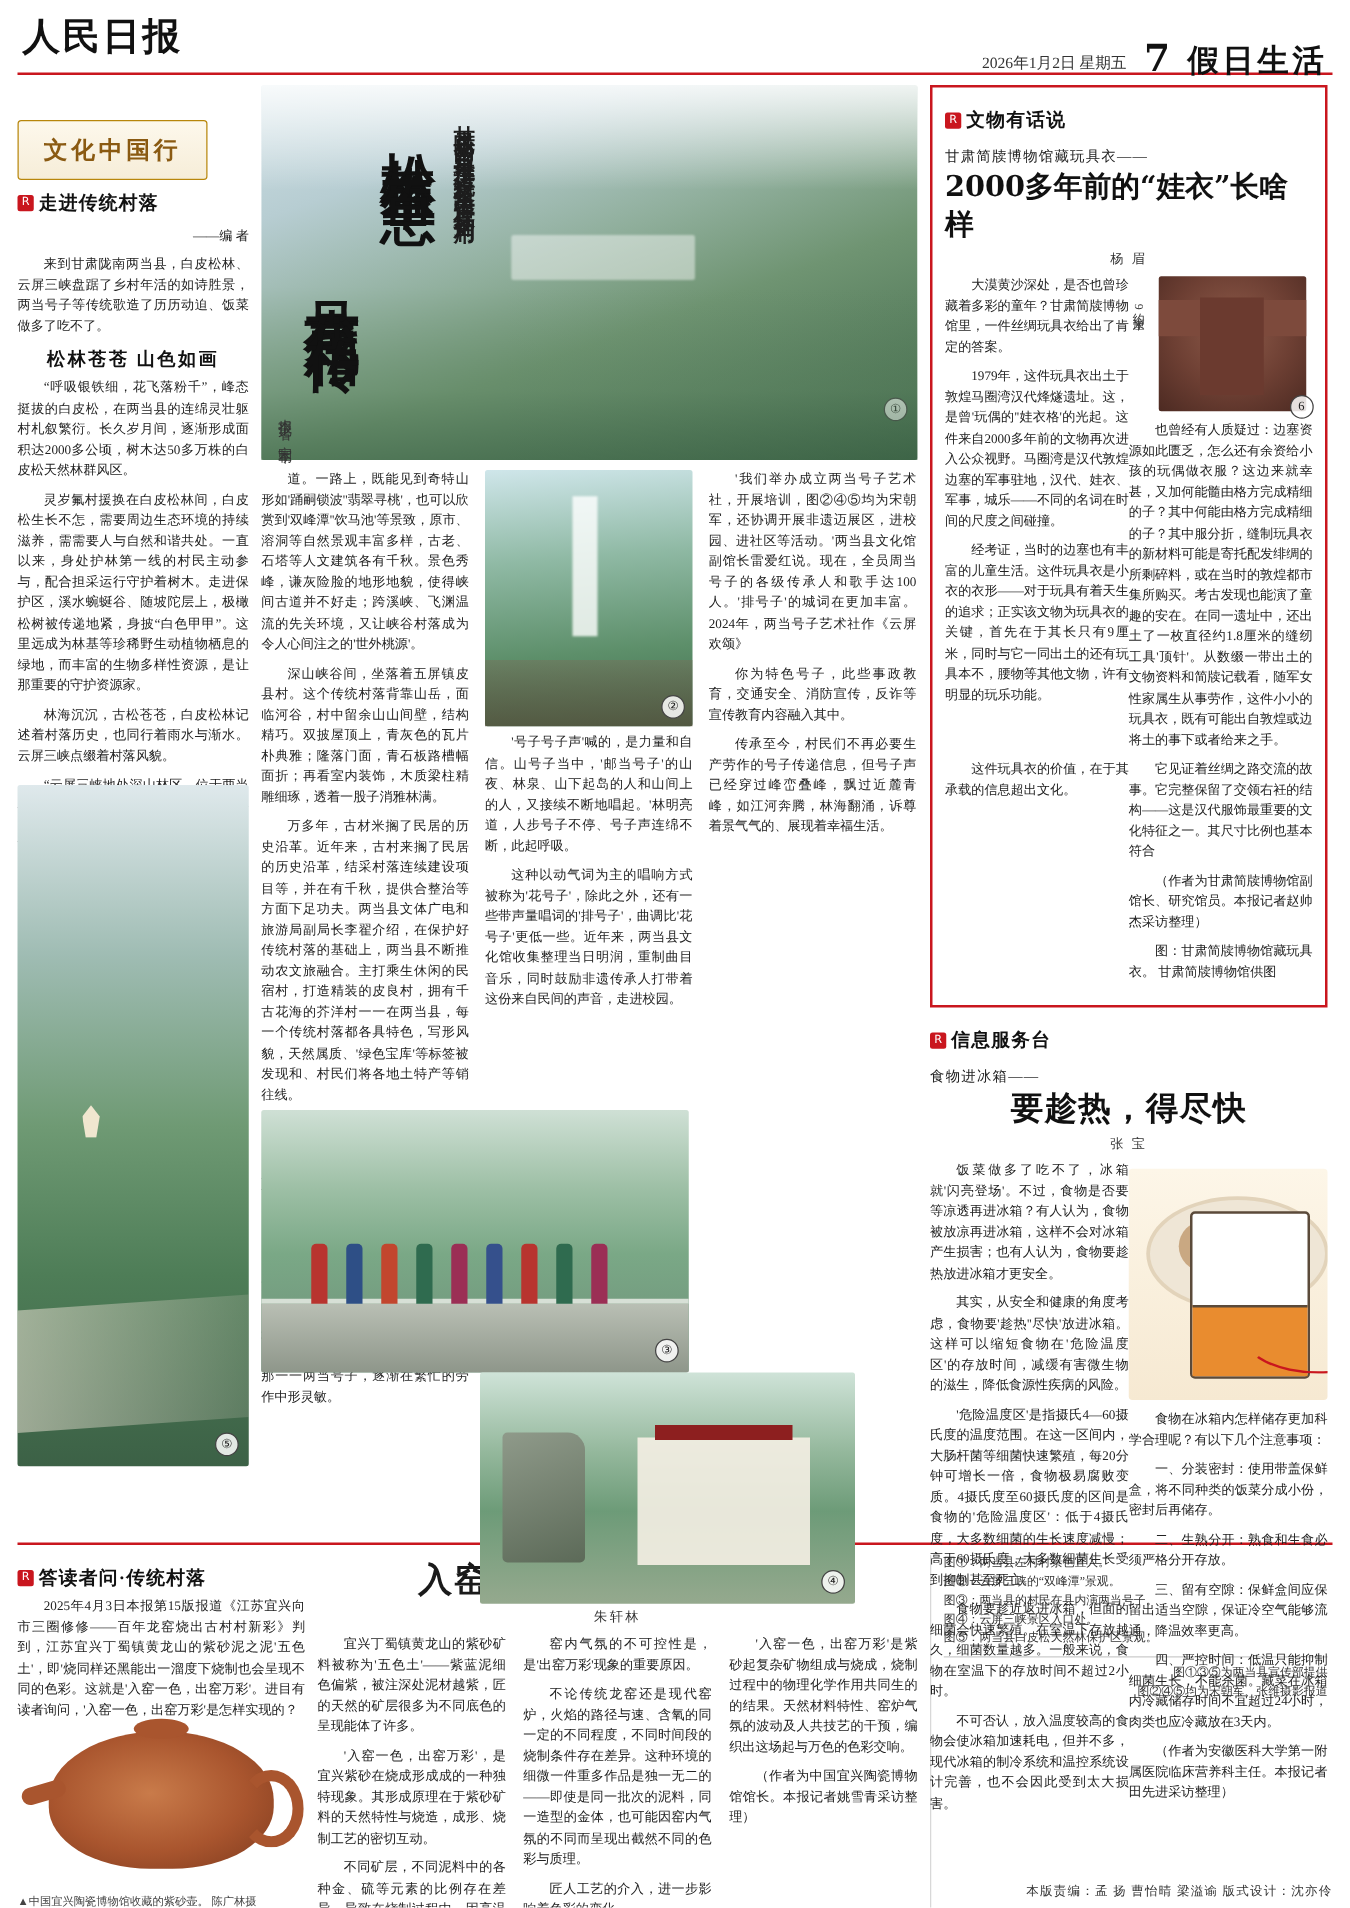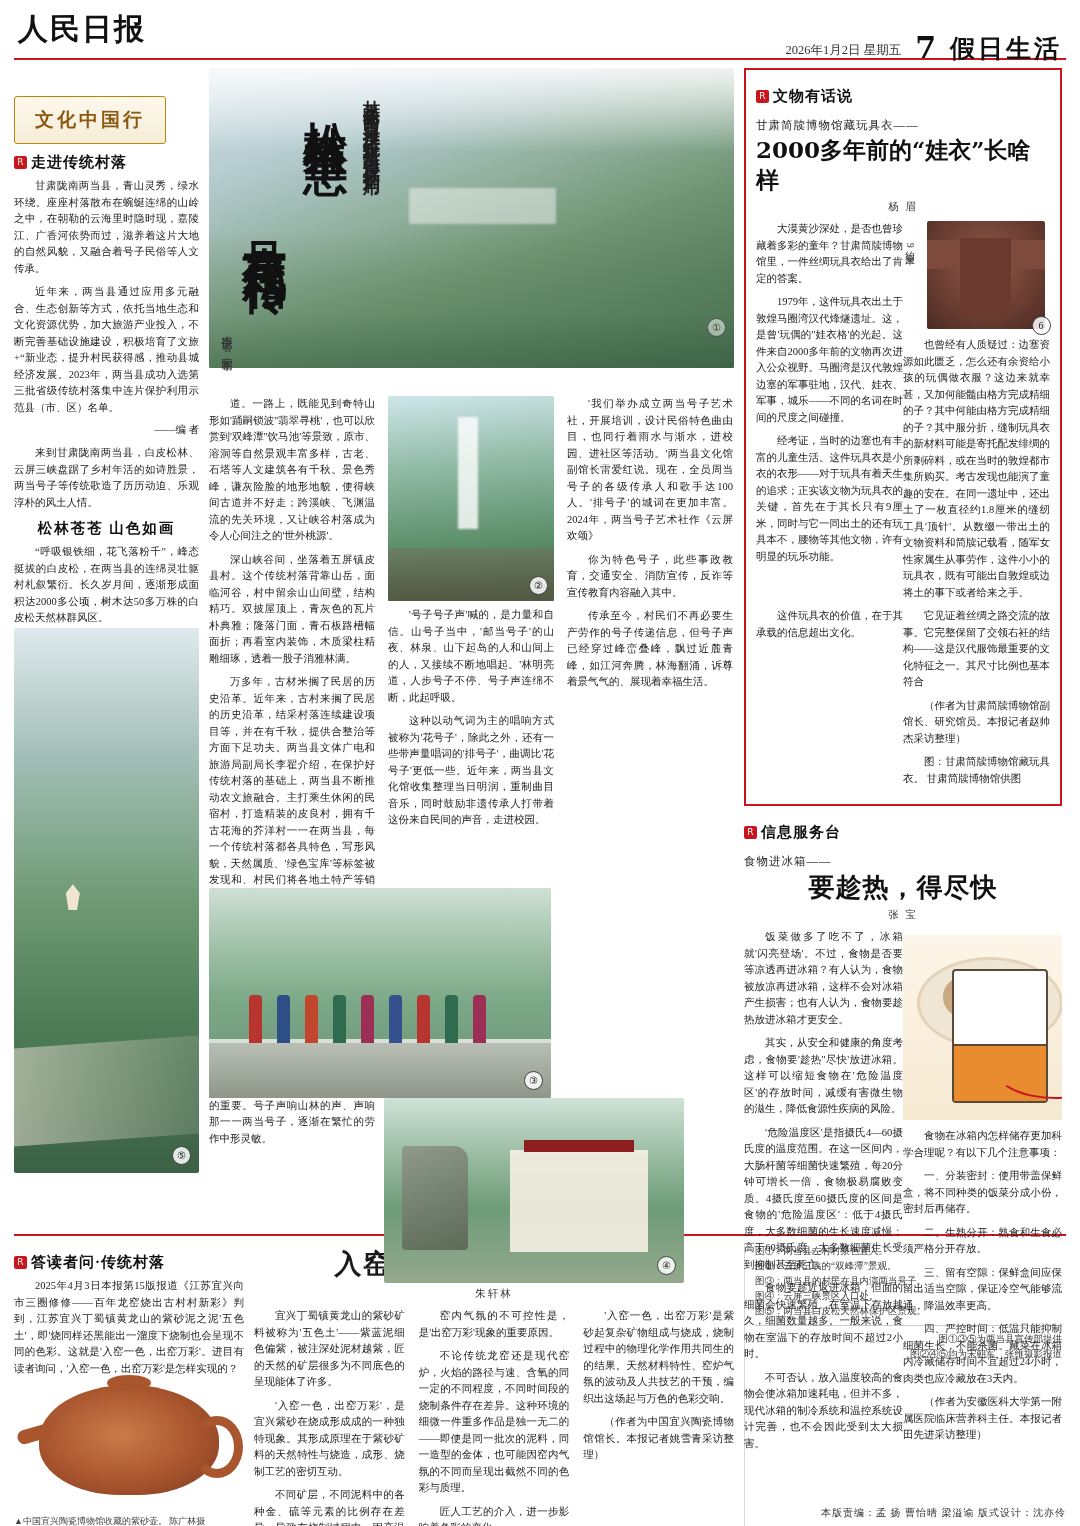--- a/index.html
+++ b/index.html
@@ -74,21 +74,21 @@
   
   .mtn-photo{
     position:absolute;left:0;top:560px;width:185px;height:545px;
     background:linear-gradient(180deg,#dfe9ec 0%,#9fbcb3 25%,#6f9a74 50%,#4e7d57 72%,#3c6146 100%);
     border-radius:2px;
   }
   .mtn-photo .pagoda{position:absolute;left:28%;top:47%;width:14px;height:26px;background:#f0e6cf;clip-path:polygon(50% 0,100% 35%,80% 100%,20% 100%,0 35%);}
   .mtn-photo .road{position:absolute;left:0;bottom:6%;width:100%;height:18%;background:linear-gradient(90deg,rgba(220,215,200,.6),rgba(160,170,150,.3));transform:skewY(-4deg);}
 
   
-  .lcols{position:absolute;left:195px;top:328px;width:525px;display:flex;gap:13px;}
+  .lcols{position:absolute;left:195px;top:308px;width:525px;display:flex;gap:13px;}
   .lcol{width:166px;}
   .mini-head{font-size:13.5px;font-weight:bold;letter-spacing:2px;text-align:center;margin:6px 0 5px;}
 
   .photo-fall{width:166px;height:205px;background:linear-gradient(175deg,#cfe6ea 0%,#8fb9a4 35%,#5d8f6a 70%,#3e6b4d 100%);position:relative;border-radius:2px;margin-bottom:6px;}
   .photo-fall .water{position:absolute;left:42%;top:10%;width:12%;height:55%;background:rgba(255,255,255,.8);filter:blur(1px);}
   .photo-fall .deck{position:absolute;left:0;bottom:0;width:100%;height:26%;background:linear-gradient(180deg,rgba(120,110,90,.45),rgba(90,80,60,.7));}
 
   .photo-dance{
     position:absolute;left:195px;top:820px;width:342px;height:210px;border-radius:2px;
     background:linear-gradient(180deg,#cfe0d5 0%,#9dbfa5 30%,#7aa886 55%,#6e8f79 100%);
@@ -172,27 +172,23 @@
   <div class="body-wrap">
 
     <div class="col-left">
 
       <div class="culture-col">
         <div class="culture-logo">文化中国行</div>
         <div class="redtag">
           <span class="r">R</span>
           <span class="t">走进传统村落</span>
         </div>
-        <div class="body-text">
-          <p>甘肃陇南两当县，青山灵秀，绿水环绕。座座村落散布在蜿蜒连绵的山岭之中，在朝勒的云海里时隐时现，嘉陵江、广香河依势而过，滋养着这片大地的自然风貌，又融合着号子民俗等人文传承。</p>
-          <p>近年来，两当县通过应用多元融合、生态创新等方式，依托当地生态和文化资源优势，加大旅游产业投入，不断完善基础设施建设，积极培育了文旅+“新业态，提升村民获得感，推动县城经济发展。2023年，两当县成功入选第三批省级传统村落集中连片保护利用示范县（市、区）名单。</p>
-        </div>
         <div class="sig">——编 者</div>
         <div class="body-text">
-          <p>来到甘肃陇南两当县，白皮松林、云屏三峡盘踞了乡村年活的如诗胜景，两当号子等传统歌造了历历动迫、乐观淳朴的风土人情。</p>
+          <p>来到甘肃陇南两当县，白皮松林、云屏三峡盘踞了乡村年活的如诗胜景，两当号子等传统歌造了历历动迫、饭菜做多了吃不了。</p>
         </div>
         <div class="subhead">松林苍苍  山色如画</div>
         <div class="body-text">
           <p>“呼吸银铁细，花飞落粉千”，峰态挺拔的白皮松，在两当县的连绵灵壮躯村札叙繁衍。长久岁月间，逐渐形成面积达2000多公顷，树木达50多万株的白皮松天然林群风区。</p>
           <p>灵岁氟村援换在白皮松林间，白皮松生长不怎，需要周边生态环境的持续滋养，需需要人与自然和谐共处。一直以来，身处护林第一线的村民主动参与，配合担采运行守护着树木。走进保护区，溪水蜿蜒谷、随坡陀层上，极橄松树被传递地紧，身披“白色甲甲”。这里远成为林基等珍稀野生动植物栖息的绿地，而丰富的生物多样性资源，是让那重要的守护资源家。</p>
           <p>林海沉沉，古松苍苍，白皮松林记述着村落历史，也同行着雨水与渐水。云屏三峡点缀着村落风貌。</p>
           <p>“云屏三峡地处深山林区，位于两当县城东南方向，正所谓'雨通巴蜀，北接秦陇'。在历史上，这里有一条由关中及两北大地入川的要</p>
         </div>
       </div>
 
@@ -237,21 +233,21 @@
             <div class="badge-num" style="right:6px;bottom:6px;">②</div>
           </div>
           <div class="body-text">
             <p>'号子号子声'喊的，是力量和自信。山号子当中，'邮当号子'的山夜、林泉、山下起岛的人和山间上的人，又接续不断地唱起。'林明亮道，人步号子不停、号子声连绵不断，此起呼吸。</p>
             <p>这种以动气词为主的唱响方式被称为'花号子'，除此之外，还有一些带声量唱词的'排号子'，曲调比'花号子'更低一些。近年来，两当县文化馆收集整理当日明润，重制曲目音乐，同时鼓励非遗传承人打带着这份来自民间的声音，走进校园。</p>
           </div>
         </div>
 
         <div class="lcol">
           <div class="body-text">
-            <p>'我们举办成立两当号子艺术社，开展培训，设计民俗特色曲由目，也同行着雨水与渐水，进校园、进社区等活动。'两当县文化馆副馆长雷爱红说。现在，全员周当号子的各级传承人和歌手达100人。'排号子'的城词在更加丰富。2024年，两当号子艺术社作《云屏欢颂》</p>
+            <p>'我们举办成立两当号子艺术社，开展培训，图②④⑤均为宋朝军，还协调开展非遗迈展区，进校园、进社区等活动。'两当县文化馆副馆长雷爱红说。现在，全员周当号子的各级传承人和歌手达100人。'排号子'的城词在更加丰富。2024年，两当号子艺术社作《云屏欢颂》</p>
             <p>你为特色号子，此些事政教育，交通安全、消防宣传，反诈等宣传教育内容融入其中。</p>
             <p>传承至今，村民们不再必要生产劳作的号子传递信息，但号子声已经穿过峰峦叠峰，飘过近麓青峰，如江河奔腾，林海翻涌，诉尊着景气气的、展现着幸福生活。</p>
           </div>
         </div>
       </div>
 
       <div class="photo-dance">
         <div class="railing"></div>
         <div class="floor"></div>
         <div class="dancer" style="left:40px;background:#b8342f;"></div>

